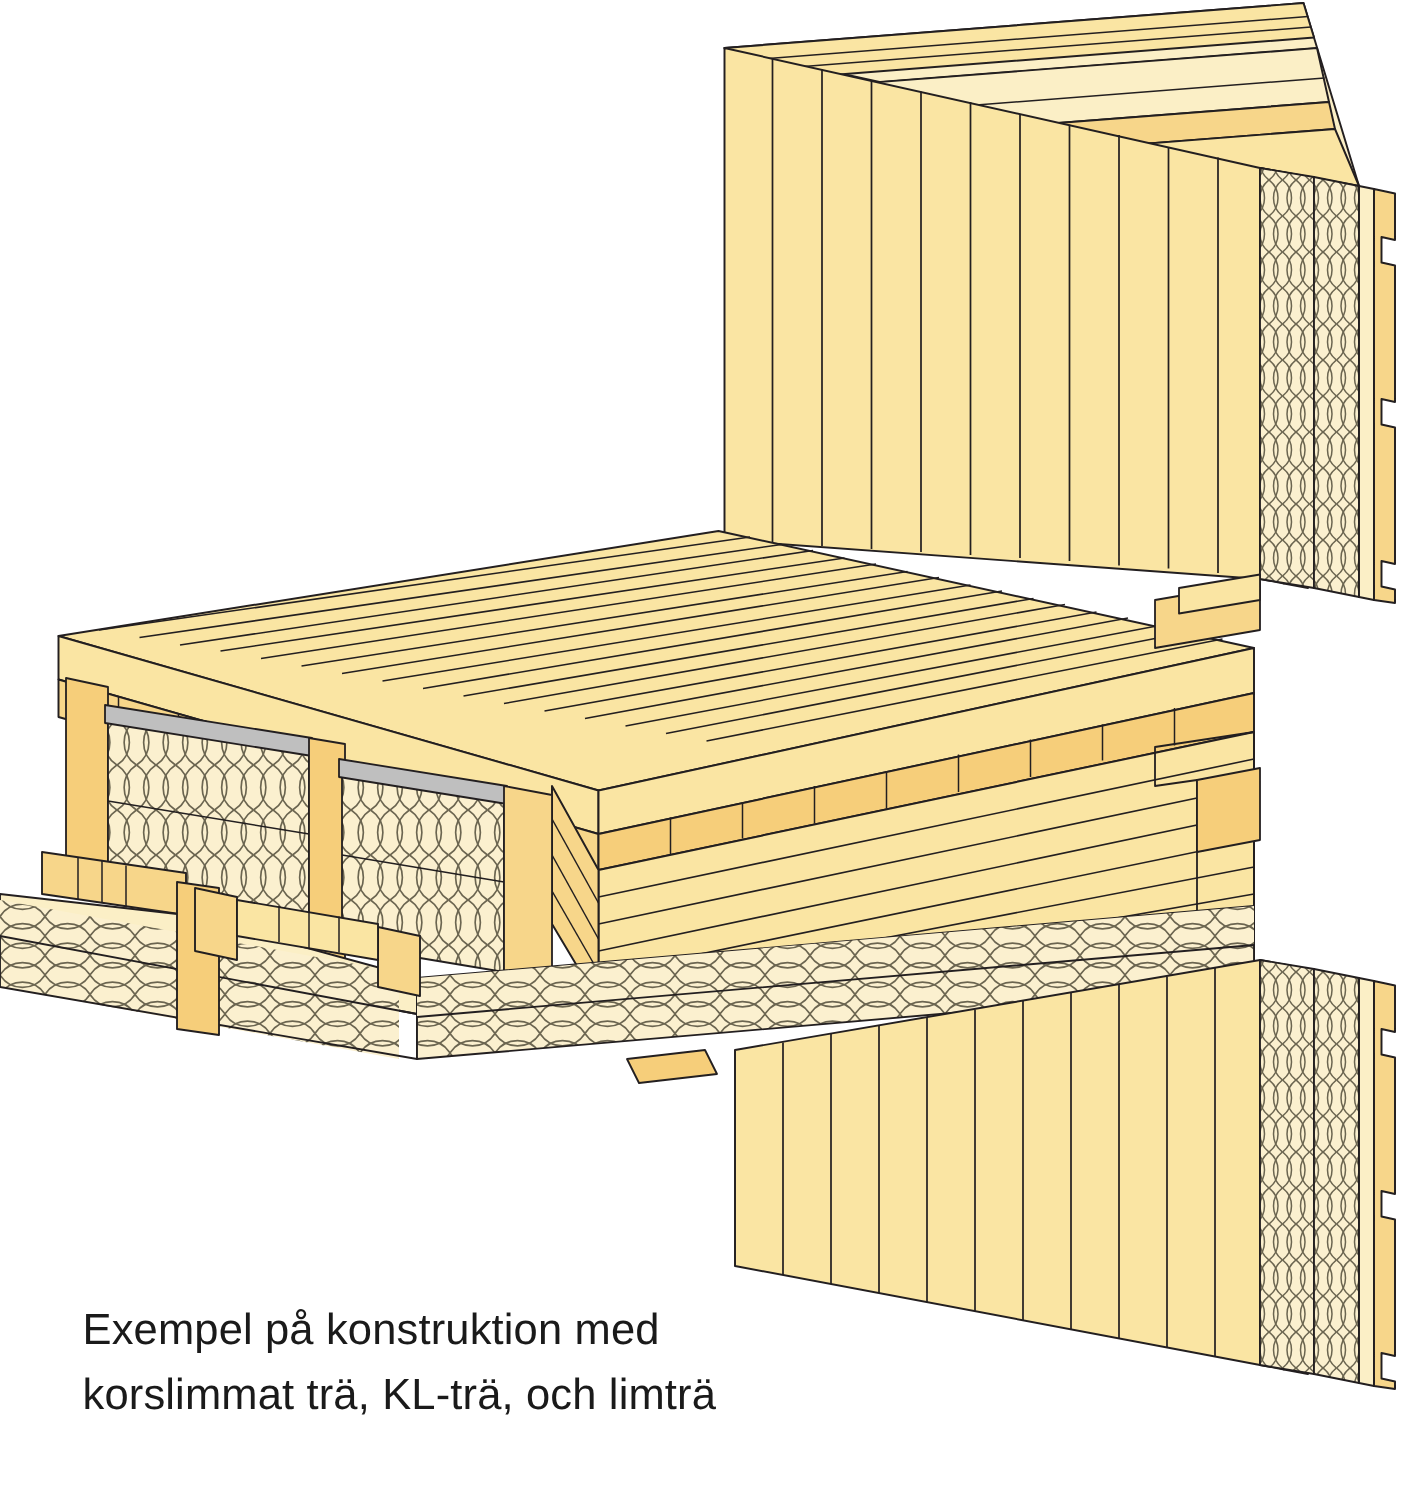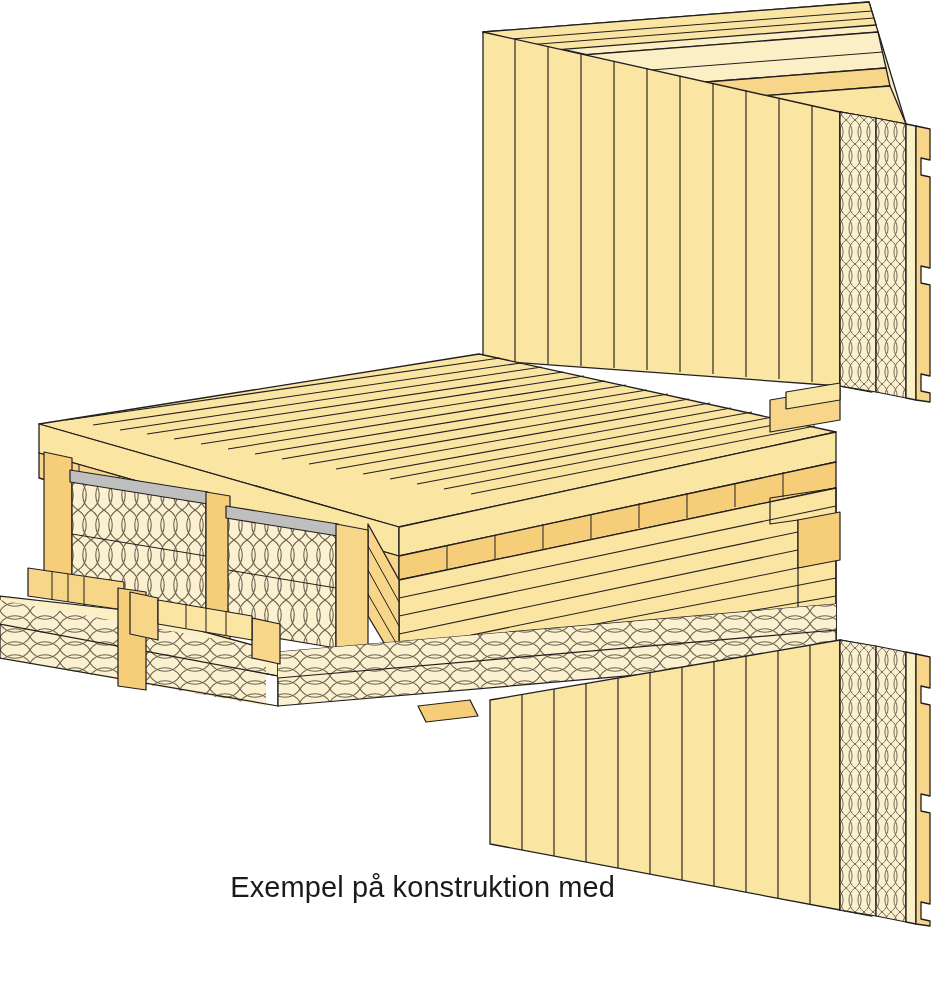--- a/index.html
+++ b/index.html
@@ -13,21 +13,20 @@
     font-family: "Liberation Sans", sans-serif;
     position: relative;
     overflow: hidden;
   }
   #figure-root {
     position: absolute;
     left: 0;
     top: 0;
     width: 779px;
     height: 1000px;
-    text-align: right;
   }
   #construction-svg {
     position: absolute;
     left: 0;
     top: 0;
     display: block;
   }
   #caption-block {
     position: absolute;
     left: 55px;
@@ -332,15 +331,16 @@
     <g stroke="#231f20" stroke-width="1.2" stroke-linejoin="round">
       <polygon points="798,520 840,512 840,560 798,568" fill="#F6CE7A"></polygon>
       <polygon points="770,400 840,388 840,420 770,432" fill="#F7D68A"></polygon>
       <polygon points="786,392 840,383 840,400 786,409" fill="#FAE5A3"></polygon>
     </g>
 
   </svg>
 
   <div id="caption-block">
     <div class="caption-line">Exempel på konstruktion med</div>
+    <div class="caption-line">korslimmat trä, KL-trä, och limträ</div>
   </div>
 
 </div>
 
 </body></html>

